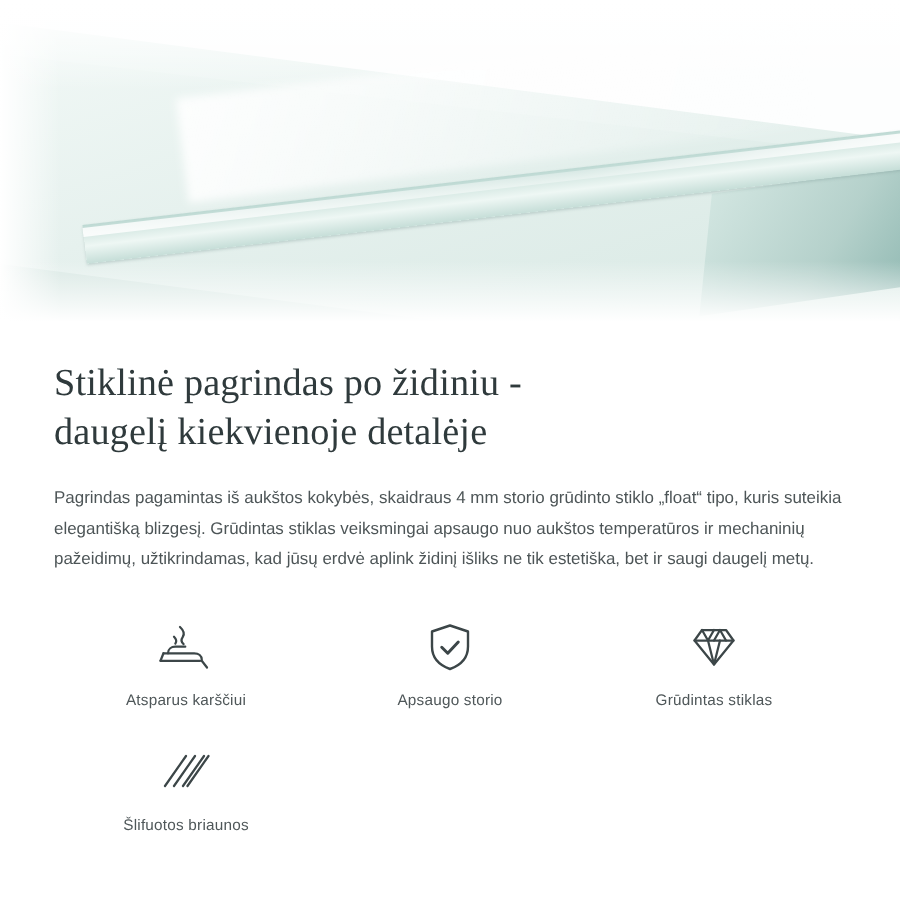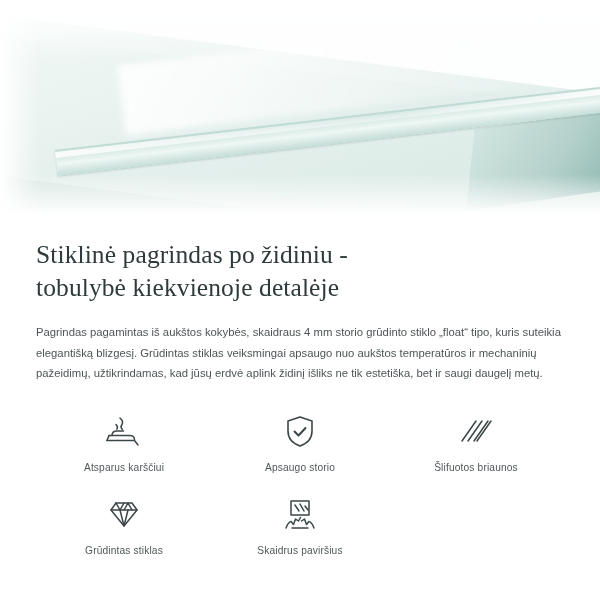--- a/index.html
+++ b/index.html
@@ -185,21 +185,21 @@
     <div class="glass-sheen"></div>
     <div class="hero-fade-left"></div>
     <div class="hero-fade-top"></div>
     <div class="hero-fade-bottom"></div>
   </div>
 
   <div class="content">
 
     <h1 class="headline">
       <span>Stiklinė pagrindas po židiniu -</span>
-      <span class="line2">tobulybė kiekvienoje detalėje</span>
+      <span class="line2">daugelį kiekvienoje detalėje</span>
     </h1>
 
     <p class="body-copy">Pagrindas pagamintas iš aukštos kokybės, skaidraus 4 mm storio grūdinto stiklo „float“ tipo, kuris suteikia elegantišką blizgesį. Grūdintas stiklas veiksmingai apsaugo nuo aukštos temperatūros ir mechaninių pažeidimų, užtikrindamas, kad jūsų erdvė aplink židinį išliks ne tik estetiška, bet ir saugi daugelį metų.</p>
 
     <div class="features">
 
       <div class="feature">
         <div class="feature-icon">
           <svg width="42" height="36" viewBox="0 0 42 36" fill="none" stroke="#3c4648" stroke-width="1.5" stroke-linecap="round" stroke-linejoin="round">
             <path d="M17 4c2.6 2.4 3.2 4.8 1.8 6.8-1.2 1.7-1 3.3.6 4.6"></path>
@@ -220,51 +220,39 @@
           <svg width="34" height="36" viewBox="0 0 34 36" fill="none" stroke="#3c4648" stroke-width="1.6" stroke-linecap="round" stroke-linejoin="round">
             <path d="M17 3l12 4v10c0 7.5-5 12.5-12 15-7-2.5-12-7.5-12-15V7l12-4z"></path>
             <path d="M11.5 17.5l4 4 7-7.5" stroke-width="2"></path>
           </svg>
         </div>
         <div class="feature-label">Apsaugo storio</div>
       </div>
 
       <div class="feature">
         <div class="feature-icon">
-          <svg width="38" height="34" viewBox="0 0 38 34" fill="none" stroke="#3c4648" stroke-width="1.5" stroke-linecap="round">
-            <path d="M11 26L25 6"></path>
-            <path d="M17 26L31 6"></path>
-            <path d="M23 26L37 6" transform="translate(-3,0)"></path>
-            <path d="M5 26L19 6"></path>
-          </svg>
-        </div>
-        <div class="feature-label">Šlifuotos briaunos</div>
-      </div>
-
-      <div class="feature">
-        <div class="feature-icon">
           <svg width="38" height="34" viewBox="0 0 38 34" fill="none" stroke="#3c4648" stroke-width="1.5" stroke-linecap="round" stroke-linejoin="round">
             <path d="M6 12l5-7h16l5 7-13 16L6 12z"></path>
             <path d="M6 12h26"></path>
             <path d="M11 5l4 7 4-7"></path>
             <path d="M19 12l4-7 4 7"></path>
             <path d="M15 12l4 16 4-16"></path>
           </svg>
         </div>
         <div class="feature-label">Grūdintas stiklas</div>
       </div>
 
       <div class="feature">
         <div class="feature-icon">
-          <svg width="42" height="34" viewBox="0 0 42 34" fill="none" stroke="#3c4648" stroke-width="1.5" stroke-linecap="round" stroke-linejoin="round">
-            <rect x="12" y="3" width="18" height="14"></rect>
-            <path d="M16 7l4 6M21 6l4 7M26 8l3 4"></path>
-            <path d="M7 30c1.5-4 3-6 5-6.5l2.5 3 2-5.5 3 2 2-3.5"></path>
-            <path d="M35 30c-1.5-4-3-6-5-6.5l-2.5 3-2-5.5-3 2"></path>
-            <path d="M13 30h16"></path>
-          </svg>
-        </div>
-        <div class="feature-label">Skaidrus paviršius</div>
-      </div>
+          <svg width="38" height="34" viewBox="0 0 38 34" fill="none" stroke="#3c4648" stroke-width="1.5" stroke-linecap="round">
+            <path d="M11 26L25 6"></path>
+            <path d="M17 26L31 6"></path>
+            <path d="M23 26L37 6" transform="translate(-3,0)"></path>
+            <path d="M5 26L19 6"></path>
+          </svg>
+        </div>
+        <div class="feature-label">Šlifuotos briaunos</div>
+      </div>
+
 
     </div>
   </div>
 </div>
 
 </body></html>

